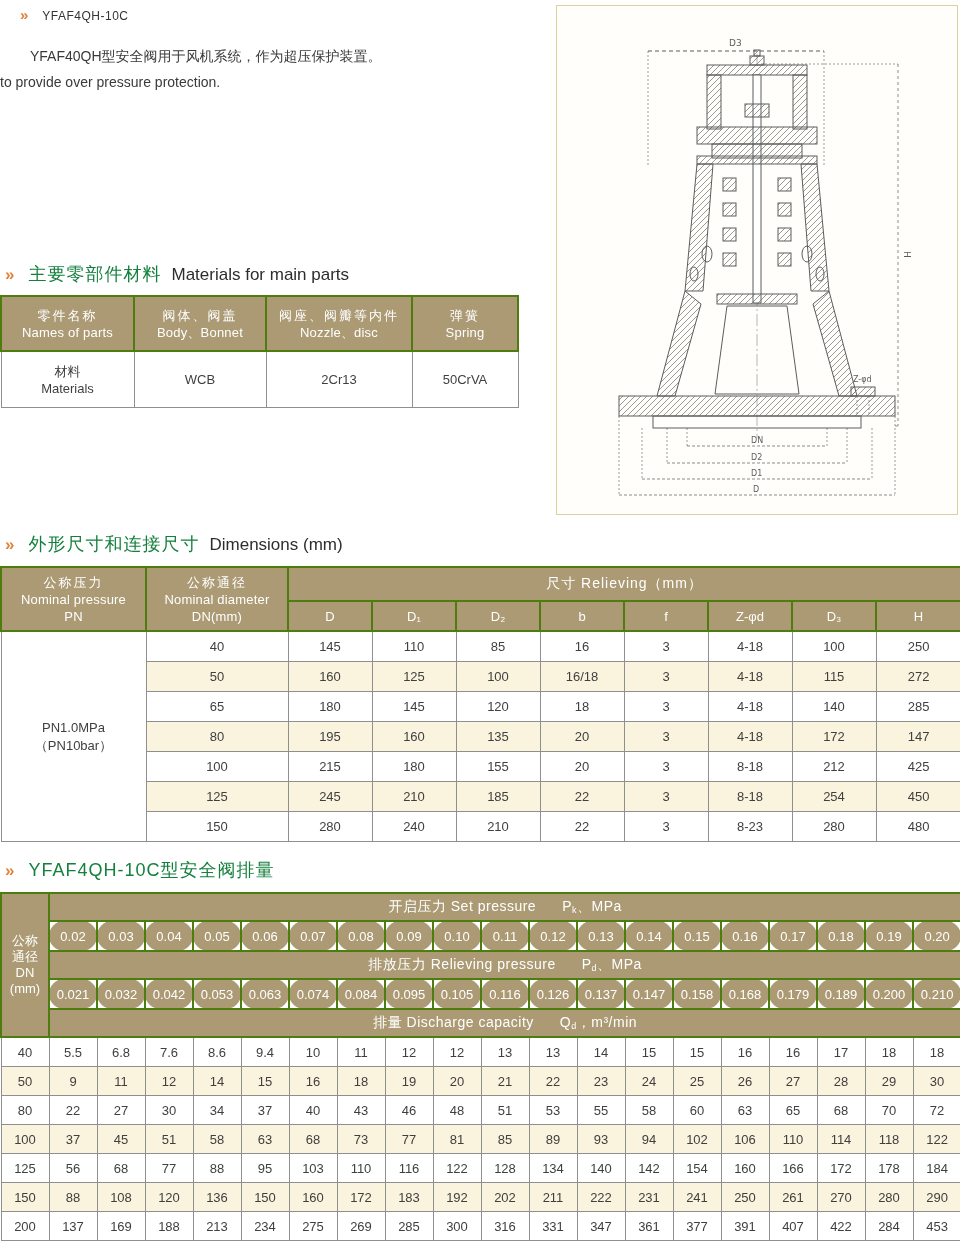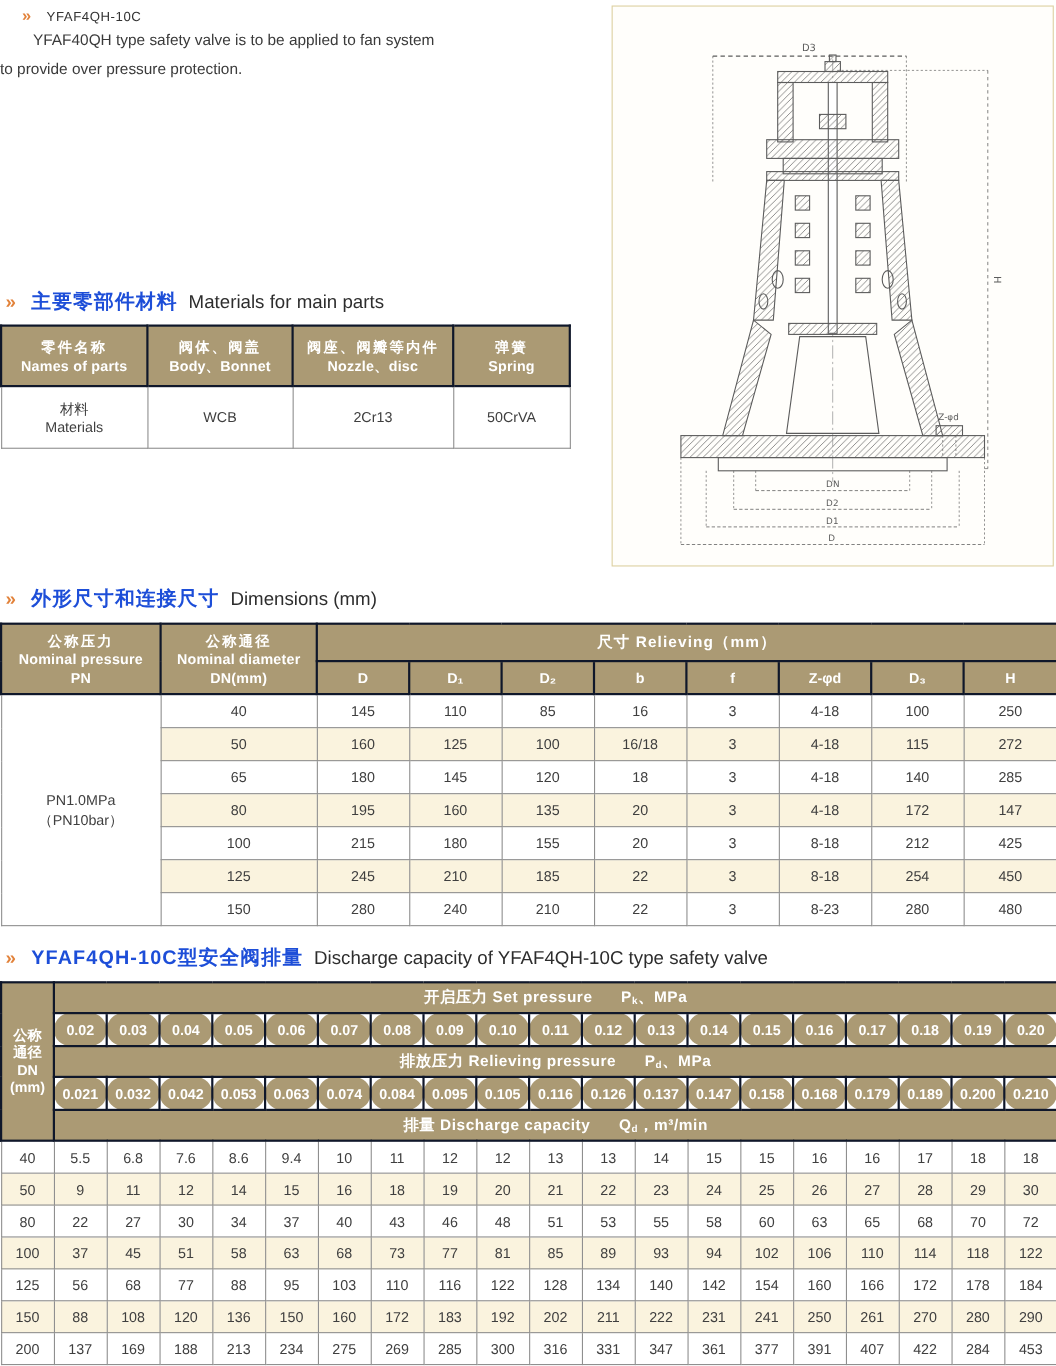--- a/index.html
+++ b/index.html
@@ -2,40 +2,40 @@
 <html><head>
 <meta charset="utf-8">
 <style>
   html,body{margin:0;padding:0;background:#fff;}
   #page{position:relative;width:960px;height:1242px;background:#fff;overflow:hidden;
         font-family:"Liberation Sans","DejaVu Sans",sans-serif;color:#3a3a3a;}
 
   
   .sec-head{display:flex;align-items:baseline;}
   .chev{color:#e2823a;font-size:17px;font-weight:bold;flex:0 0 auto;margin-right:14px;}
-  .sec-head .zh{font-size:18px;font-weight:bold;color:#1d4ed8;letter-spacing:1px;}
+  .sec-head .zh{font-size:18px;font-weight:normal;color:#15803d;letter-spacing:1px;}
   .sec-head .en{font-size:17px;color:#2d2d2d;margin-left:10px;}
 
   
   #intro{position:absolute;left:0;top:6px;width:548px;}
   #title-row{display:flex;align-items:baseline;padding-left:20px;}
   #title-row .chev{font-size:15px;}
   #page-title{font-size:12px;color:#333;letter-spacing:.5px;}
   .para{font-size:14px;line-height:26px;color:#3a3a3a;}
   #para-zh{margin-top:20px;padding-left:30px;}
   #para-en1{padding-left:30px;}
   #para-en2{padding-left:0;}
 
   
   #drawing-box{position:absolute;left:556px;top:5px;width:400px;height:508px;
                border:1px solid #ddd0a2;background:#fffefb;}
 
   
   table{border-collapse:collapse;table-layout:fixed;}
-  th{background:#ab9a74;color:#fff;font-weight:bold;border:2px solid #0f172a;
+  th{background:#ab9a74;color:#fff;font-weight:normal;border:2px solid #4d7c0f;
      text-align:center;vertical-align:middle;}
   td{border:1px solid #8f8f8f;background:#fff;text-align:center;vertical-align:middle;
      font-size:13px;color:#3f3f3f;}
   tbody tr:nth-child(even) td{background:#faf3de;}
   .hzh{letter-spacing:2px;font-size:13px;line-height:17px;}
   .hen{font-size:13px;line-height:17px;letter-spacing:.2px;}
   .sub{font-size:9px;vertical-align:-2px;}
 
   
   #materials{position:absolute;left:0;top:262px;width:548px;}
@@ -67,21 +67,21 @@
 </head>
 <body>
 
 <div id="page">
 
   <div id="intro">
     <div id="title-row">
       <span class="chev">»</span>
       <span id="page-title">YFAF4QH-10C</span>
     </div>
-    <div class="para" id="para-en1">YFAF40QH type safety valve is to be applied to fan system</div>
+    <div class="para" id="para-zh">YFAF40QH型安全阀用于风机系统，作为超压保护装置。</div>
     <div class="para" id="para-en2">to provide over pressure protection.</div>
   </div>
 
   <div id="drawing-box">
     <svg width="400" height="508" viewBox="0 0 400 508">
       <defs>
         <pattern id="hatch" patternUnits="userSpaceOnUse" width="6" height="6">
           <path d="M0,6 L6,0" stroke="#6d6d6d" stroke-width="0.7"></path>
         </pattern>
       </defs>
@@ -338,21 +338,20 @@
             <td>480</td>
           </tr>
         </tbody>
     </table>
   </div>
 
   <div id="discharge">
     <div class="sec-head">
       <span class="chev">»</span>
       <span class="zh">YFAF4QH-10C型安全阀排量</span>
-      <span class="en">Discharge capacity of YFAF4QH-10C type safety valve</span>
     </div>
     <table id="discharge-table">
       <colgroup id="discharge-cols">
           <col style="width: 48px;">
           <col style="width: 48px;">
           <col style="width: 48px;">
           <col style="width: 48px;">
           <col style="width: 48px;">
           <col style="width: 48px;">
           <col style="width: 48px;">

